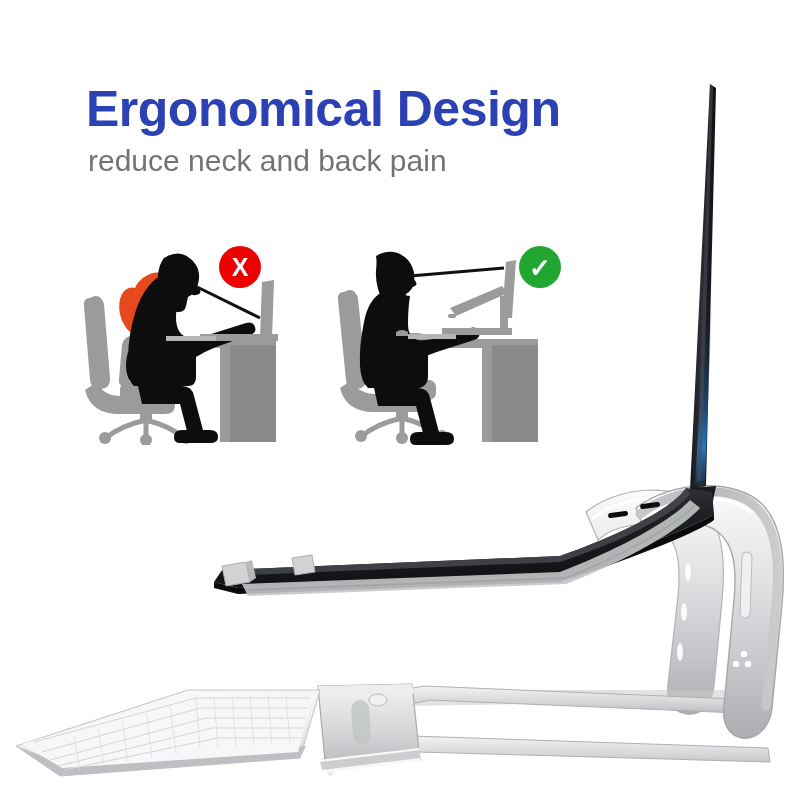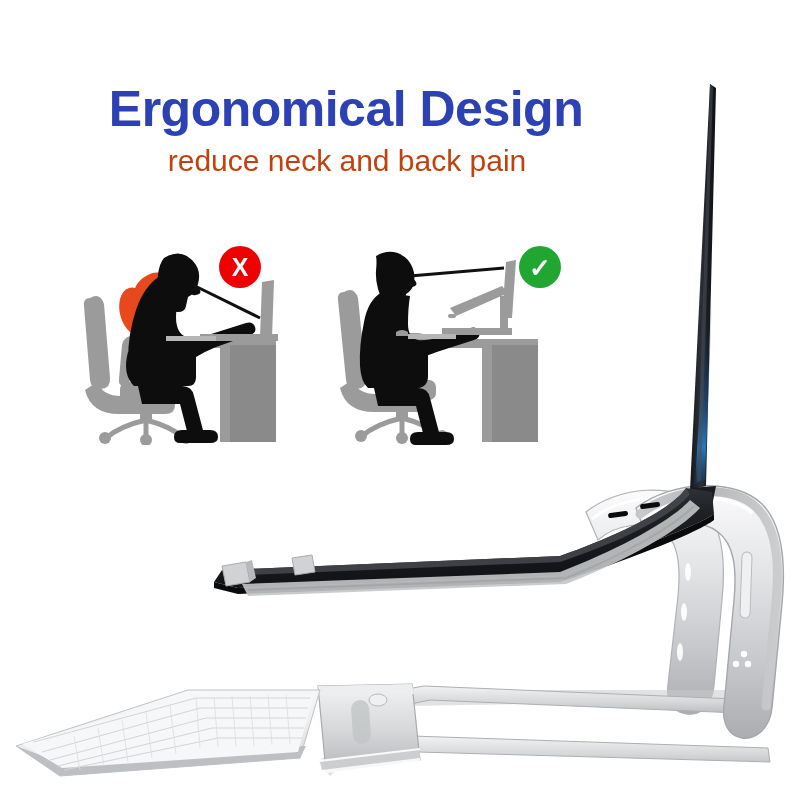--- a/index.html
+++ b/index.html
@@ -18,37 +18,36 @@
     background: #ffffff;
     overflow: hidden;
   }
 
   
   .headline-block {
     position: absolute;
     left: 86px;
     top: 82px;
     width: 520px;
-    text-align: center;
   }
   .headline {
     font-family: "Liberation Sans", sans-serif;
     font-size: 50px;
     font-weight: bold;
     color: #2b41b4;
     letter-spacing: -0.5px;
     line-height: 1.08;
     margin: 0;
     white-space: nowrap;
   }
   .subheadline {
     font-family: "Liberation Sans", sans-serif;
     font-size: 30px;
     font-weight: 300;
-    color: #c2410c;
+    color: #737373;
     margin: 8px 0 0 2px;
     letter-spacing: 0px;
     white-space: nowrap;
   }
 
   
   .scene {
     position: absolute;
   }
   .scene svg { display: block; }

